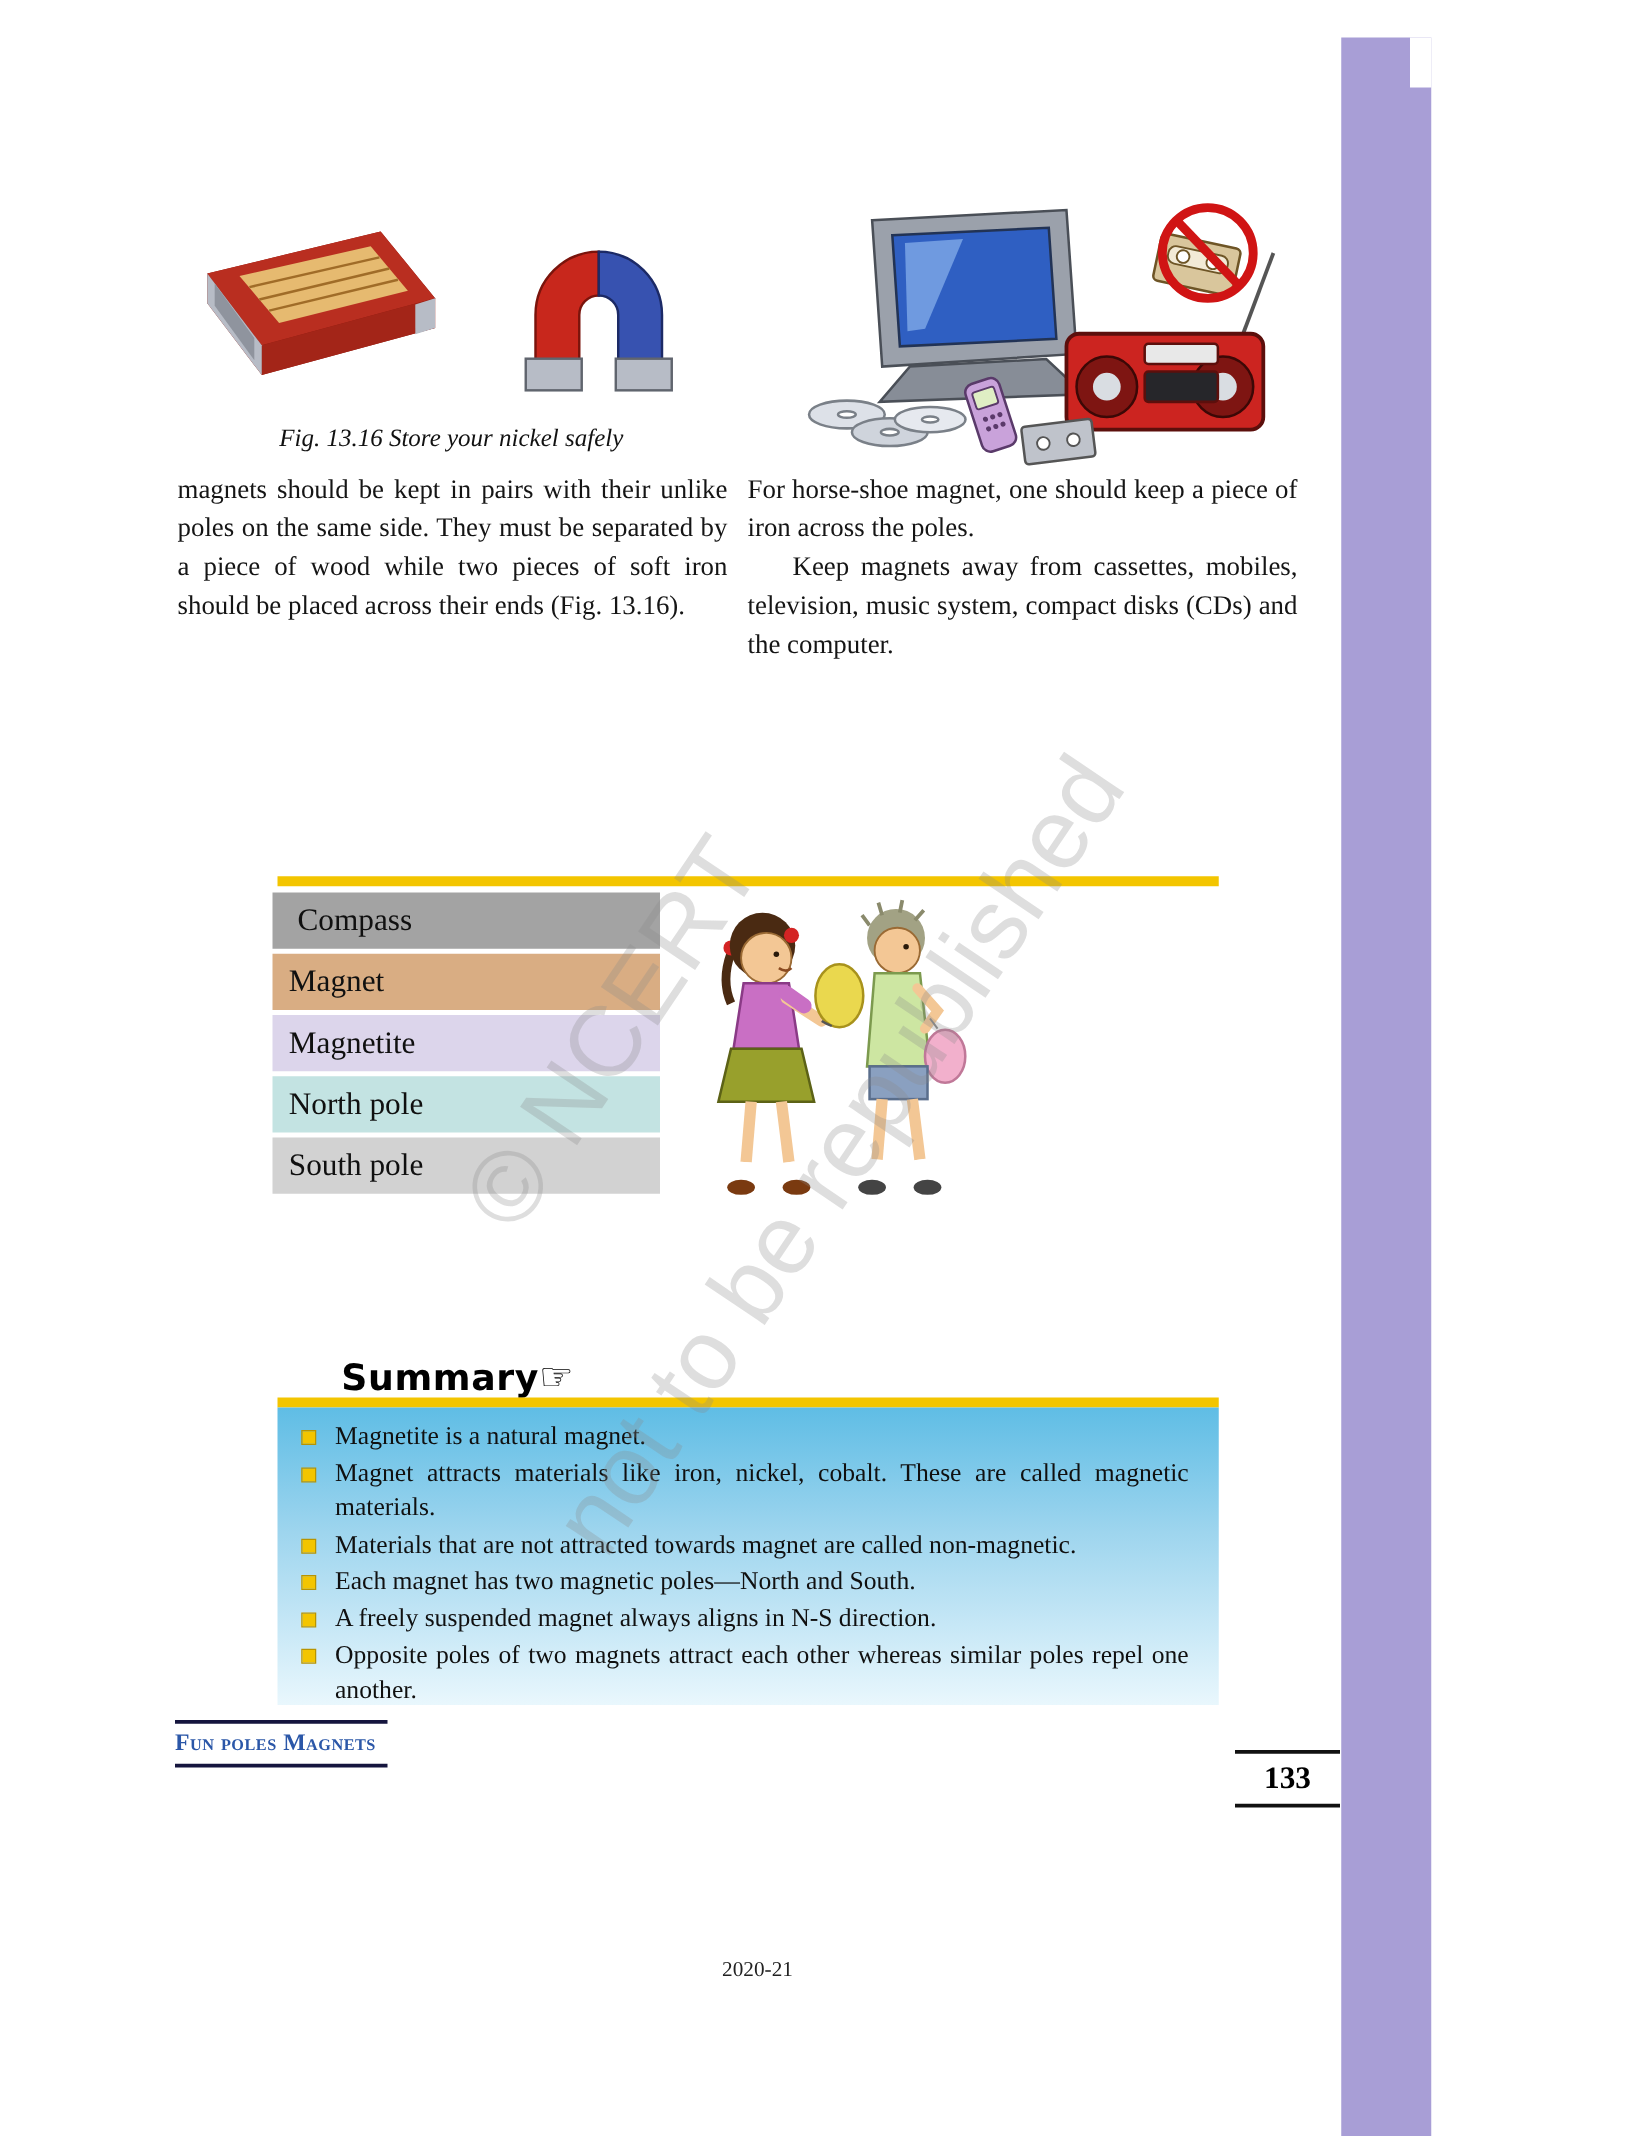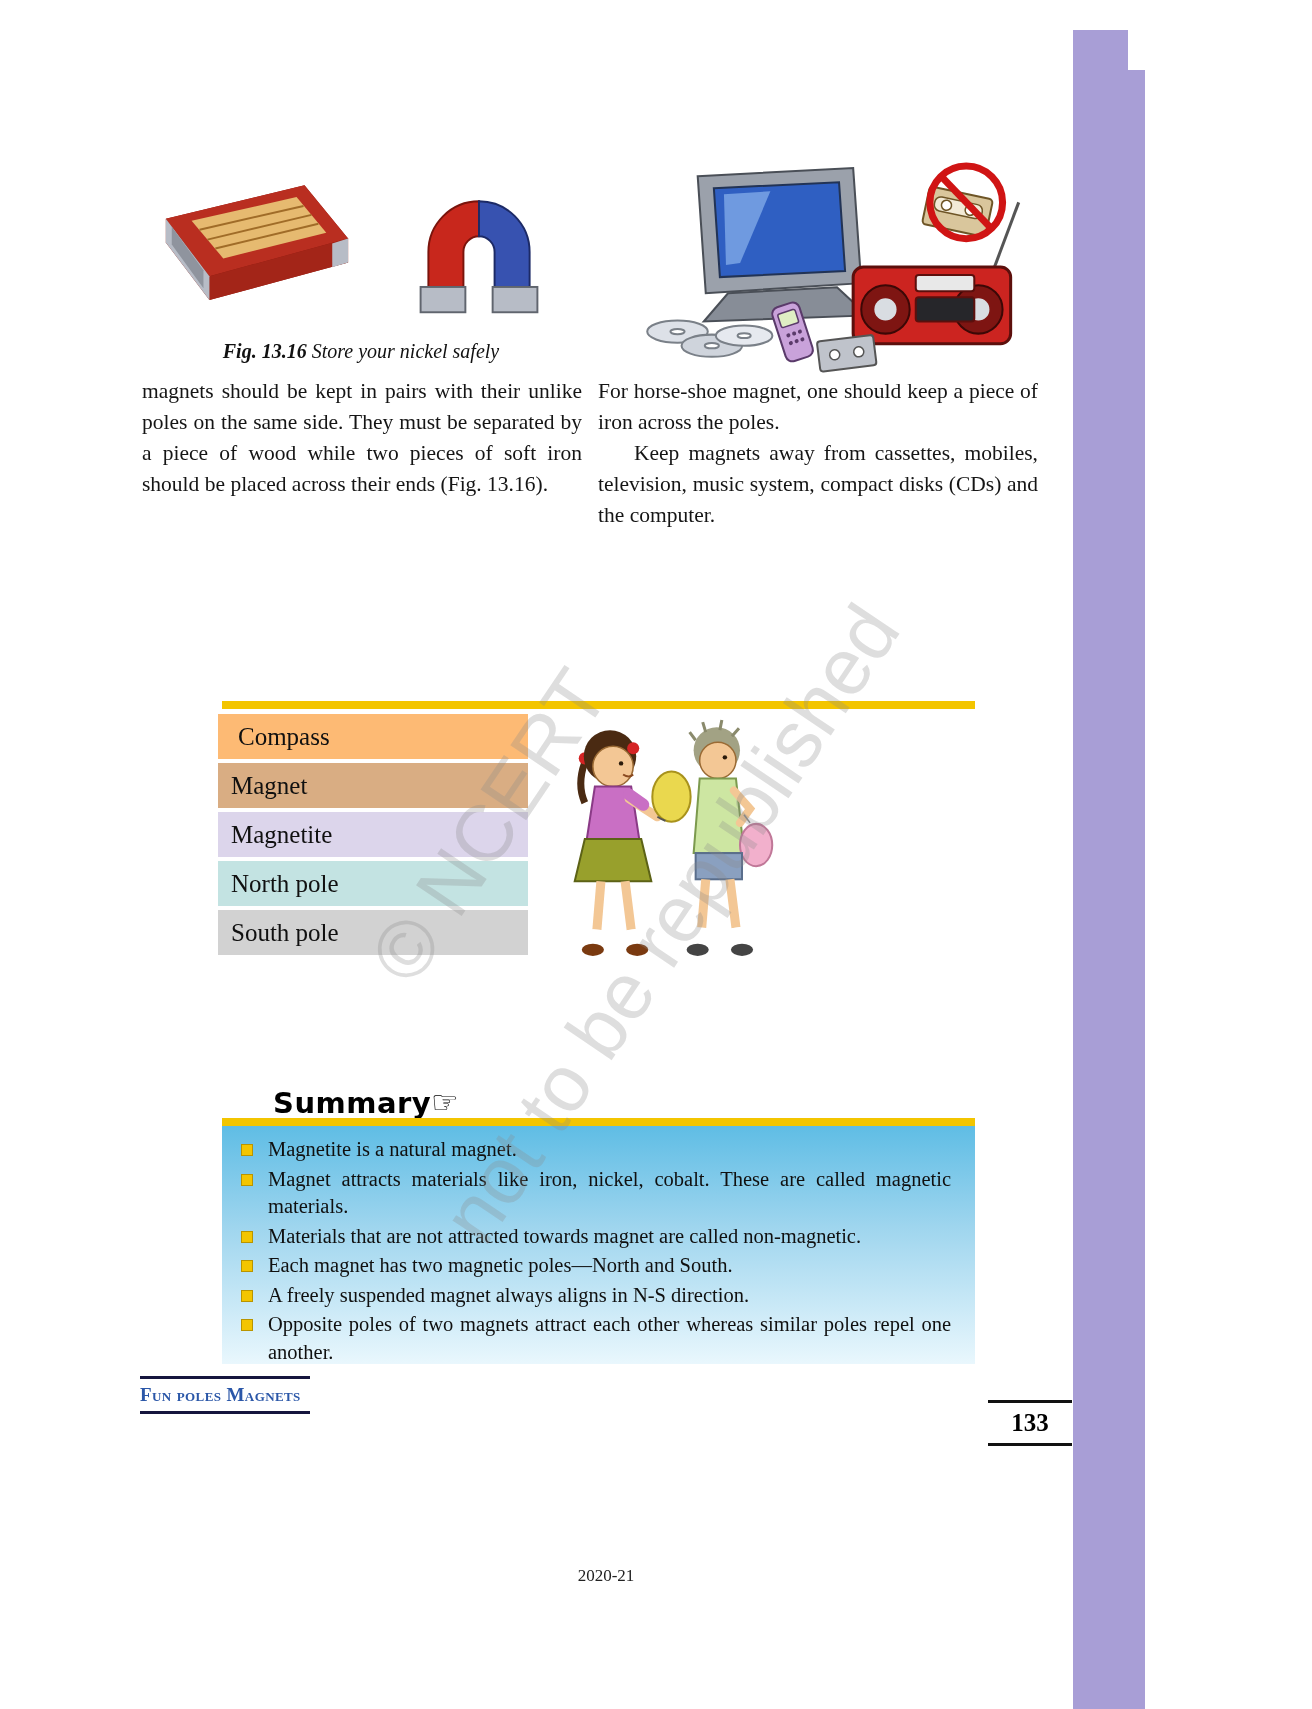--- a/index.html
+++ b/index.html
@@ -12,21 +12,21 @@
   
   .purple-bar { position:absolute; left:1073px; top:30px; width:72px; height:1679px; background:#a89ed6; }
   .purple-notch { position:absolute; left:1128px; top:30px; width:17px; height:40px; background:#fff; }
 
   
   .fig-barmagnet { position:absolute; left:148px; top:168px; width:208px; height:166px; }
   .fig-horseshoe { position:absolute; left:380px; top:176px; width:198px; height:146px; }
   .fig-electronics { position:absolute; left:638px; top:162px; width:396px; height:212px; }
   .fig-caption { position:absolute; left:140px; top:340px; width:442px; text-align:center;
                  font-size:20px; font-style:italic; color:#111; }
-  .fig-caption .cap-label { font-weight:bold; }
+  .fig-caption .cap-label { font-weight:normal; }
 
   
   .col { position:absolute; top:376px; width:440px; font-size:21.5px; line-height:31px;
          text-align:justify; color:#151515; }
   .col-left { left:142px; }
   .col-right { left:598px; }
   .col-right .p2 { text-indent:36px; }
 
   
   .keywords-title { position:absolute; left:227px; top:666px; font-family:"DejaVu Sans", sans-serif;
@@ -158,21 +158,21 @@
     <p>For horse-shoe magnet, one should keep a piece of iron across the poles.</p>
     <p class="p2">Keep magnets away from cassettes, mobiles, television, music system, compact disks (CDs) and the computer.</p>
   </div>
 
   <div class="keywords-title">
     <span>Key w</span><span>⊛</span><span>rds</span>
   </div>
   <div class="rule-yellow keywords-rule"></div>
 
   <div class="keyword-list">
-    <div class="keyword-item" style="background-color: #fdba74; padding-left: 20px;">
+    <div class="keyword-item" style="background-color: #a3a3a3; padding-left: 20px;">
       <span>Compass</span>
     </div>
     <div class="keyword-item" style="background-color: rgb(217, 173, 131);">
       <span>Magnet</span>
     </div>
     <div class="keyword-item" style="background-color: rgb(220, 213, 235);">
       <span>Magnetite</span>
     </div>
     <div class="keyword-item" style="background-color: rgb(195, 227, 226);">
       <span>North pole</span>

